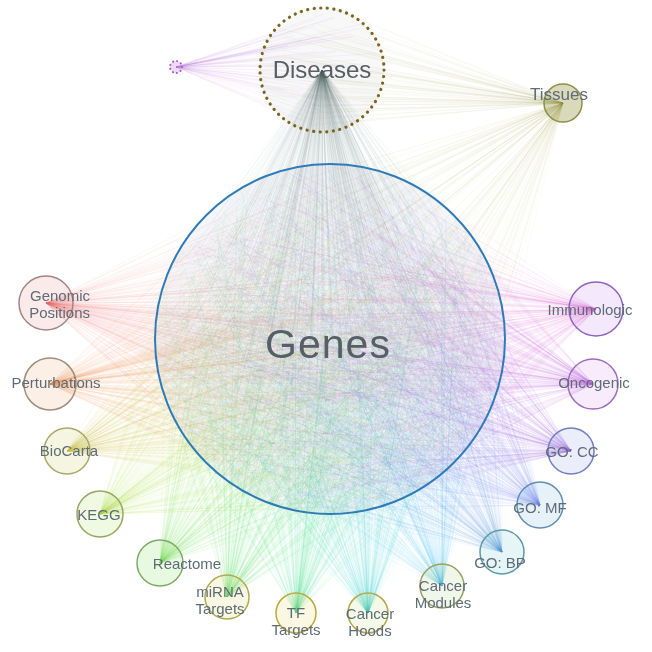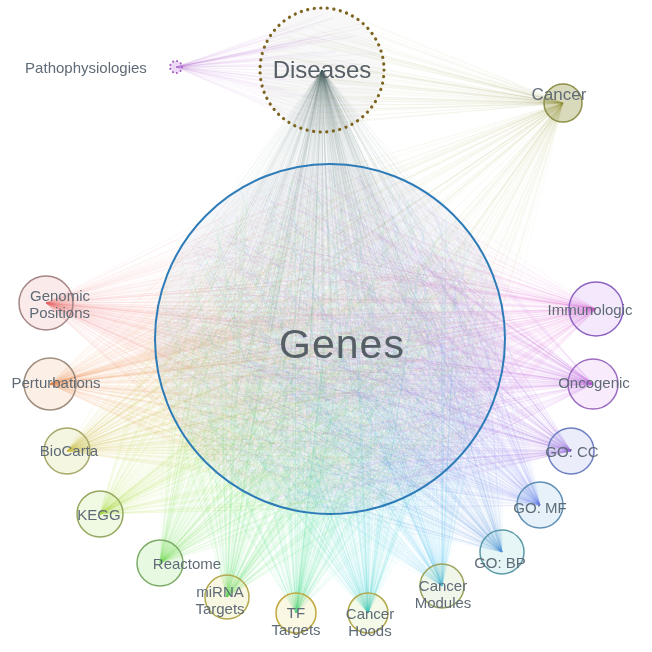--- a/index.html
+++ b/index.html
@@ -15,21 +15,21 @@
     position:absolute;
     transform:translate(-50%,-50%);
     font-size:15px;
     color:#5f6b76;
     text-align:center;
     line-height:1.1;
     white-space:nowrap;
     cursor:pointer;
     user-select:none;
   }
-  .lbl-genes{font-size:41px;color:#565e66;letter-spacing:1px;margin-left:14px;}
+  .lbl-genes{font-size:41px;color:#565e66;letter-spacing:1px;}
   .lbl-diseases{font-size:24px;color:#565e66;}
   .lbl-tissues{font-size:17px;}
   .lbl-genomic_positions{width:88px;white-space:normal;}
   .lbl-mirna_targets{width:72px;white-space:normal;}
   .lbl-tf_targets{width:64px;white-space:normal;}
   .lbl-cancer_hoods{width:64px;white-space:normal;}
   .lbl-cancer_modules{width:78px;white-space:normal;}
 </style>
 </head>
 <body>
@@ -3041,22 +3041,21 @@
         <circle cx="502" cy="552" r="22" fill="rgba(155,220,220,0.25)" stroke="#5d9aa8" stroke-width="1.5"></circle>
         <circle cx="540" cy="505" r="23" fill="rgba(155,200,235,0.25)" stroke="#5f8fb5" stroke-width="1.5"></circle>
         <circle cx="571" cy="451" r="23" fill="rgba(175,185,240,0.25)" stroke="#6f7fc2" stroke-width="1.5"></circle>
         <circle cx="593" cy="384" r="25" fill="rgba(220,165,240,0.22)" stroke="#9e6cc0" stroke-width="1.5"></circle>
         <circle cx="596" cy="309" r="27" fill="rgba(205,155,240,0.22)" stroke="#8e62c2" stroke-width="1.5"></circle>
       </g>
   </svg>
 
   <div class="node-label lbl-genes" style="left: 328px; top: 345px;">Genes</div>
   <div class="node-label lbl-diseases" style="left: 322px; top: 70px;">Diseases</div>
-  <div class="node-label lbl-pathophysiologies" style="left: 86px; top: 68px;">Pathophysiologies</div>
-  <div class="node-label lbl-tissues" style="left: 559px; top: 95px;">Cancer</div>
+  <div class="node-label lbl-tissues" style="left: 559px; top: 95px;">Tissues</div>
   <div class="node-label lbl-genomic_positions" style="left: 46px; top: 304px; text-align: right;">Genomic Positions</div>
   <div class="node-label lbl-perturbations" style="left: 56px; top: 383px;">Perturbations</div>
   <div class="node-label lbl-biocarta" style="left: 69px; top: 451px;">BioCarta</div>
   <div class="node-label lbl-kegg" style="left: 99px; top: 515px;">KEGG</div>
   <div class="node-label lbl-reactome" style="left: 159px; top: 564px; margin-left: 28px;">Reactome</div>
   <div class="node-label lbl-mirna_targets" style="left: 220px; top: 600px;">miRNA Targets</div>
   <div class="node-label lbl-tf_targets" style="left: 296px; top: 621px;">TF Targets</div>
   <div class="node-label lbl-cancer_hoods" style="left: 370px; top: 622px;">Cancer Hoods</div>
   <div class="node-label lbl-cancer_modules" style="left: 443px; top: 594px;">Cancer Modules</div>
   <div class="node-label lbl-go_bp" style="left: 500px; top: 563px;">GO: BP</div>

